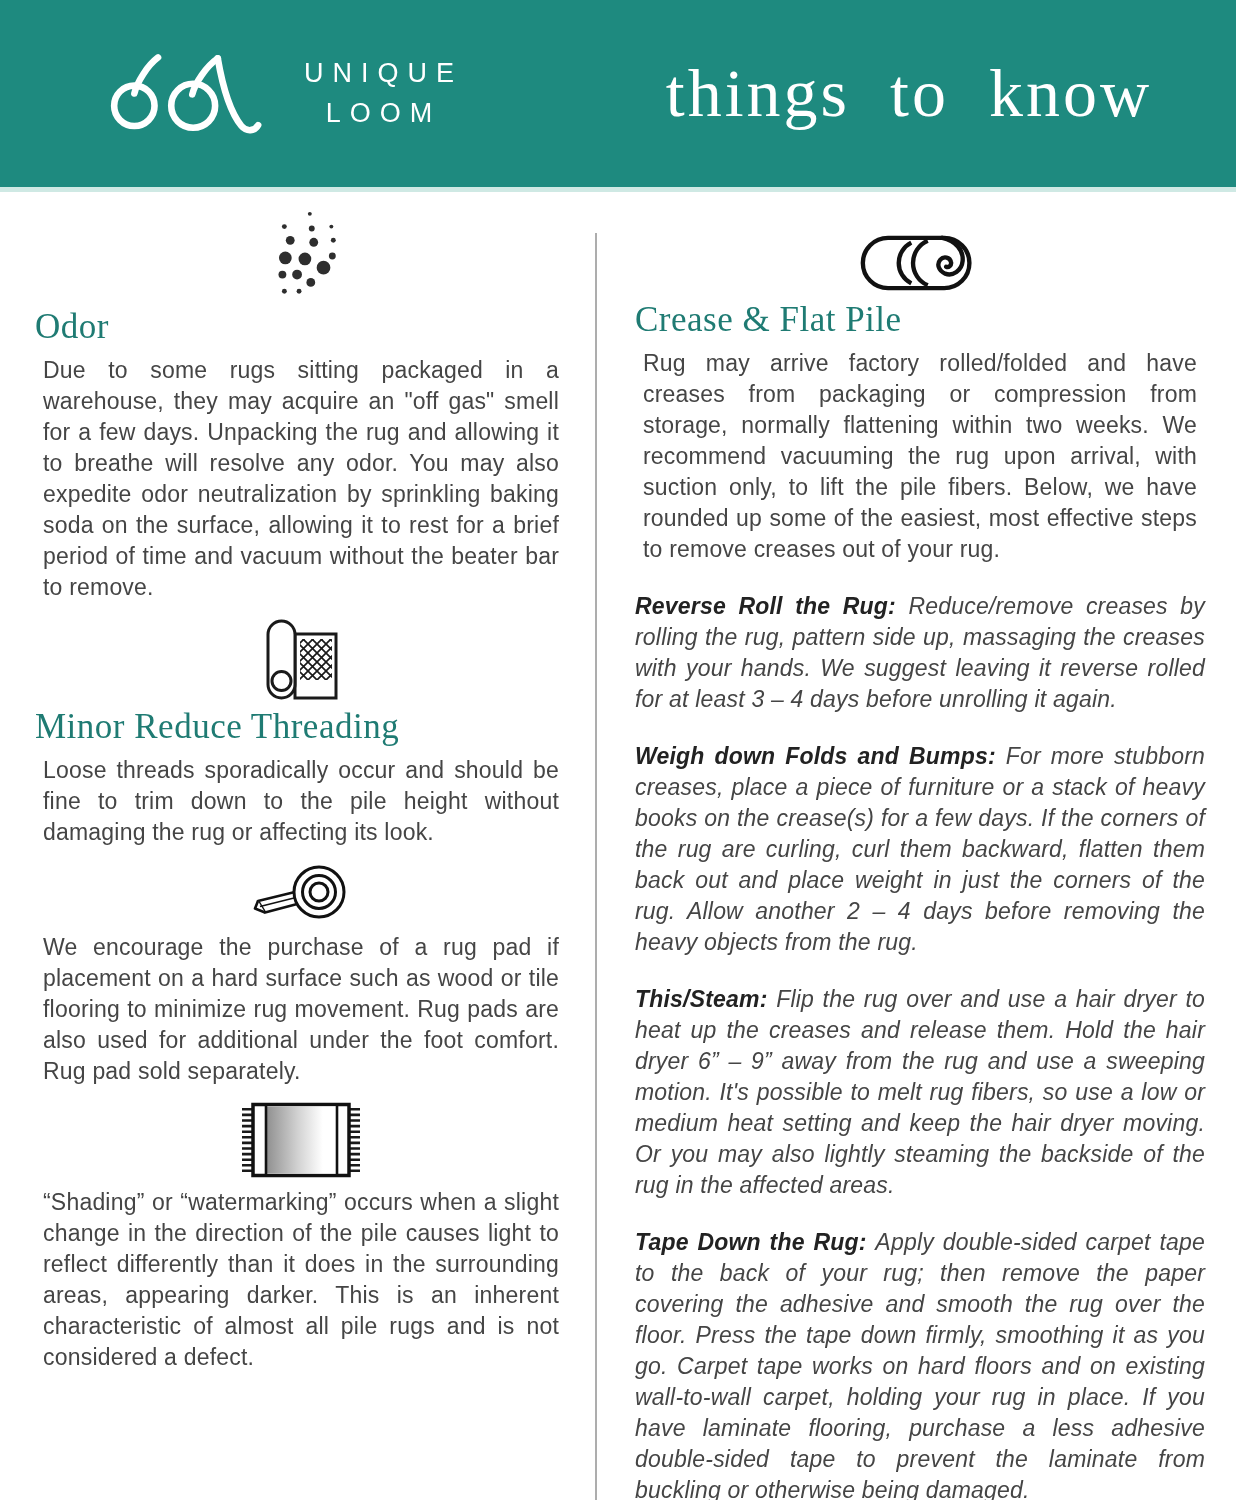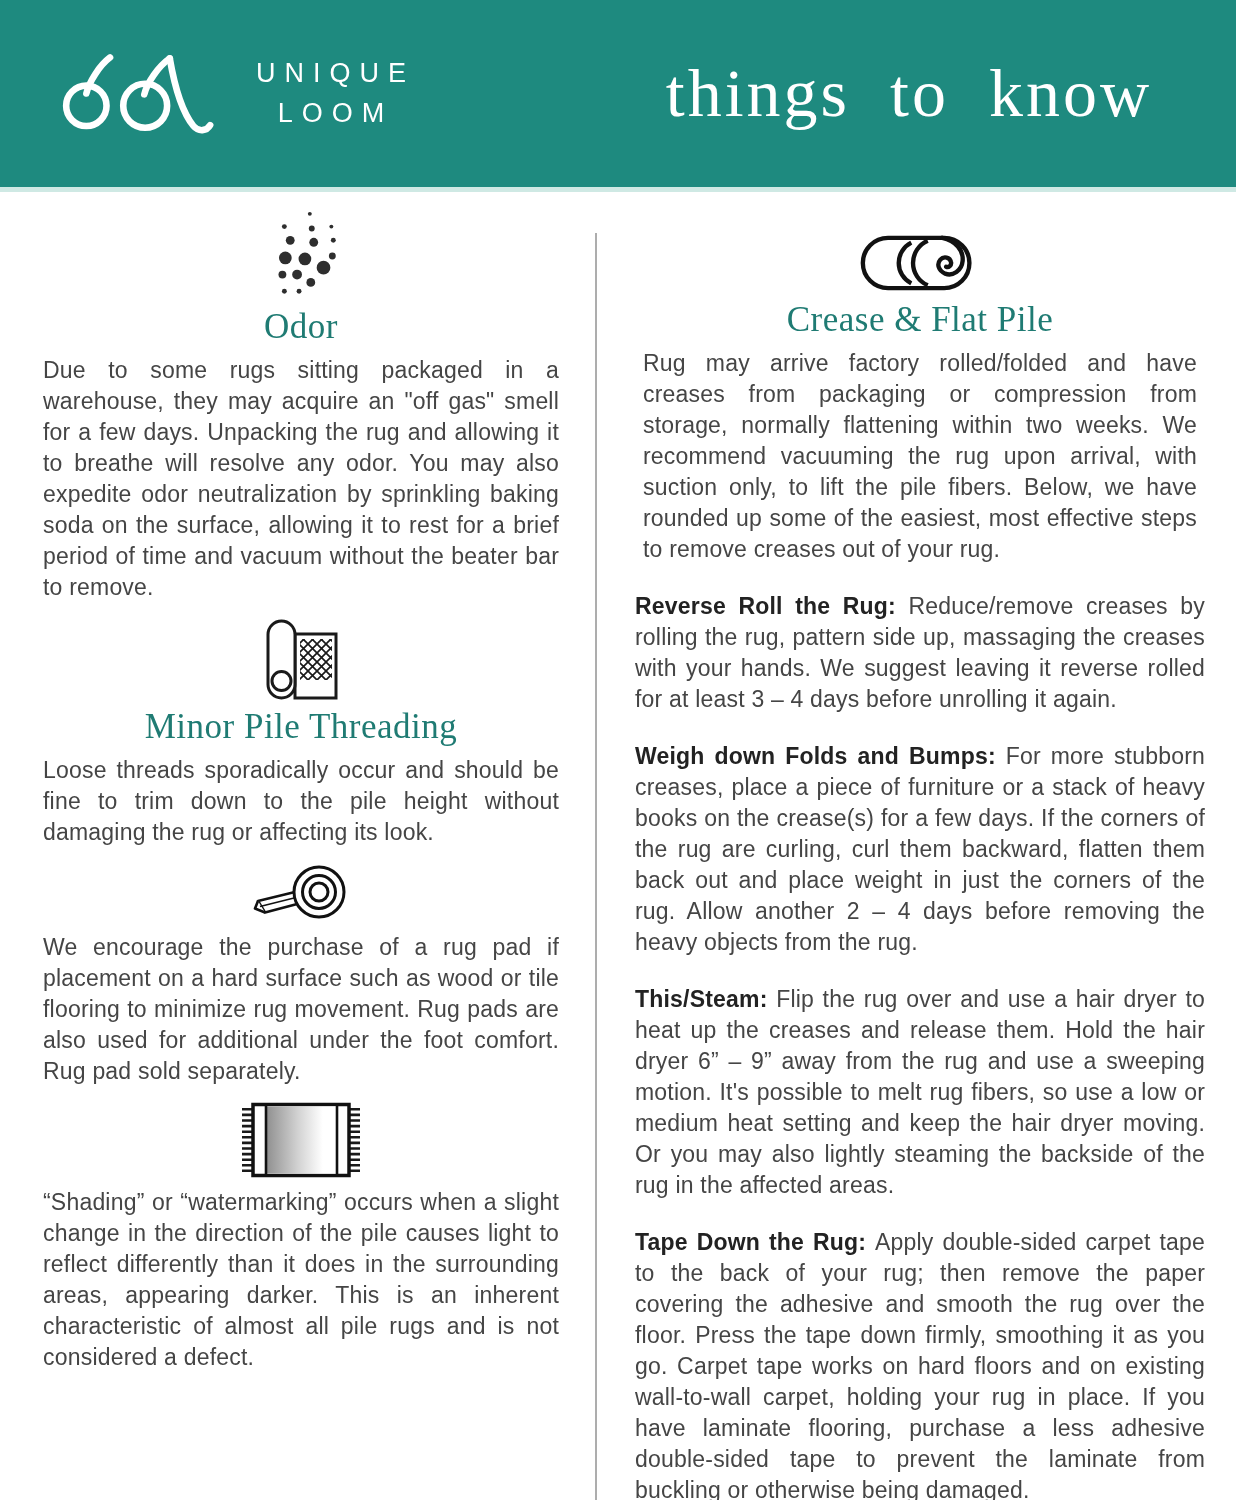--- a/index.html
+++ b/index.html
@@ -4,21 +4,21 @@
 <style>
   html,body{margin:0;padding:0;}
   body{
     width:1236px;height:1500px;background:#ffffff;overflow:hidden;
     font-family:"Liberation Sans", sans-serif;
     -webkit-font-smoothing:antialiased;
   }
   
   .header{
     height:187px;background:#1E8A7F;display:flex;align-items:center;
-    box-sizing:border-box;padding:0 70px 0 60px;
+    box-sizing:border-box;padding:0 70px 0 108px;
   }
   .logo-group{display:flex;align-items:center;}
   .logo{display:block;margin-top:6px;}
   .brand{
     color:#ffffff;margin-left:16px;font-size:27px;line-height:1.45;
     letter-spacing:9px;text-align:center;font-weight:400;
   }
   .page-title{
     color:#ffffff;font-family:"Liberation Serif", serif;font-weight:400;
     font-size:68px;margin:0 14px 0 auto;letter-spacing:3px;word-spacing:20px;
@@ -27,28 +27,28 @@
   .mint-line{height:5px;background:#CFE9E4;}
   
   .content{position:relative;height:1308px;}
   .divider{position:absolute;left:595px;top:41px;height:1267px;width:2px;background:#ADADAD;}
   .col-left{position:absolute;left:35px;top:0;width:532px;padding-top:16px;}
   .col-right{position:absolute;left:635px;top:0;width:570px;padding-top:40px;}
   .sec + .sec{margin-top:14px;}
   .icon-row{text-align:center;margin-bottom:6px;}
   .icon-row svg{display:inline-block;vertical-align:bottom;}
   h2.sec-heading{
-    text-align:center;font-family:"Liberation Serif", serif;font-weight:400;
+    font-family:"Liberation Serif", serif;font-weight:400;
     font-size:35px;color:#1F7B73;margin:4px 0 6px;letter-spacing:0.5px;
   }
   p.body-text{
     font-size:23px;line-height:31px;color:#454545;text-align:justify;
     margin:8px;letter-spacing:0.2px;
   }
-  p.tip{margin:26px 0 0 0;}
+  p.tip{margin:26px 0 0 0;font-style:italic;}
   .tip-label{font-weight:700;color:#222222;}
   .tip-label::after{content:" ";}
 </style>
 </head>
 <body>
 
 <div class="header">
   <div class="logo-group">
     <svg class="logo" width="180" height="96" viewBox="0 0 205 100" fill="none" stroke="#ffffff" stroke-linecap="round">
       <circle cx="30" cy="60" r="23" stroke-width="7.5"></circle>
@@ -103,21 +103,21 @@
             <pattern id="xh" width="9" height="9" patternUnits="userSpaceOnUse">
               <path d="M0,0 L9,9 M9,0 L0,9" stroke="#1a1a1a" stroke-width="1.7" fill="none"></path>
             </pattern>
           </defs>
           <rect x="32" y="17" width="41" height="64" fill="#ffffff" stroke="#1a1a1a" stroke-width="3"></rect>
           <rect x="37" y="22" width="32" height="41" fill="url(#xh)"></rect>
           <rect x="5" y="4" width="27" height="77" rx="13.5" fill="#ffffff" stroke="#1a1a1a" stroke-width="3"></rect>
           <circle cx="18.5" cy="64" r="9.5" fill="#ffffff" stroke="#1a1a1a" stroke-width="3"></circle>
         </svg>
       </div>
-      <h2 class="sec-heading">Minor Pile Threading</h2>
+      <h2 class="sec-heading">Minor Reduce Threading</h2>
       <p class="body-text">Loose threads sporadically occur and should be fine to trim down to the pile height without damaging the rug or affecting its look.</p>
     </div>
 
     <div class="sec">
       <div class="icon-row">
         <svg width="96" height="62" viewBox="0 0 96 62">
           <path d="M5,39 L44,29.5 L48,41 L12,50.5 Z" fill="#ffffff" stroke="#111111" stroke-width="2.6" stroke-linejoin="round"></path>
           <path d="M5,39 L2,46.5 L12,50.5" fill="#ffffff" stroke="#111111" stroke-width="2.6" stroke-linejoin="round"></path>
           <path d="M7,44.5 L45,35" stroke="#111111" stroke-width="1.6" fill="none"></path>
           <circle cx="66" cy="30" r="25" fill="#ffffff" stroke="#111111" stroke-width="3"></circle>

